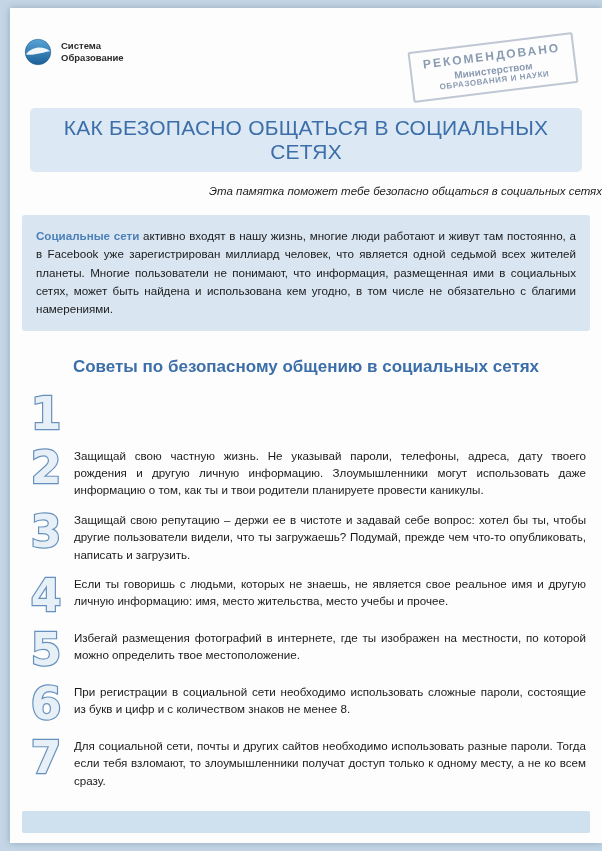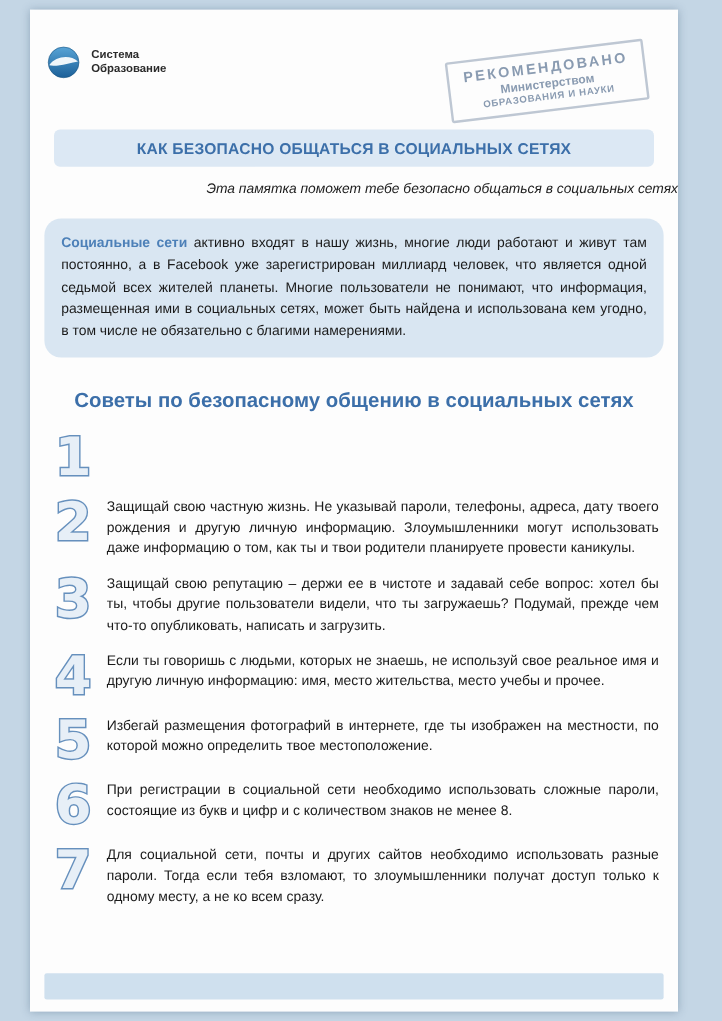--- a/index.html
+++ b/index.html
@@ -3,22 +3,22 @@
 <meta charset="utf-8">
 <style>
   html,body { margin:0; padding:0; }
   body {
     width:602px; height:851px;
     background:#c4d6e5;
     font-family:"Liberation Sans", sans-serif;
     position:relative; overflow:hidden;
   }
   .page {
-    position:absolute; left:25px; top:8px;
-    width:540px; height:835px;
+    position:absolute; left:10px; top:8px;
+    width:592px; height:835px;
     background:#fdfdfd;
     box-shadow:0 0 7px rgba(50,80,110,0.35);
   }
   
   .header { position:relative; height:96px; }
   .logo { position:absolute; left:12px; top:28px; display:flex; align-items:center; gap:7px; }
   .logo-mark { width:32px; height:32px; display:block; }
   .logo-text { font-size:9.5px; font-weight:bold; color:#2b2b2b; line-height:1.3; }
   .stamp {
     position:absolute; right:26px; top:34px;
@@ -30,29 +30,29 @@
   }
   .stamp-l1 { font-size:12px; font-weight:bold; letter-spacing:2px; }
   .stamp-l2 { font-size:10px; font-weight:bold; margin-top:2px; }
   .stamp-l3 { font-size:8px; font-weight:bold; letter-spacing:0.6px; text-transform:uppercase; }
   
   .title-band {
     margin:4px 20px 0;
     background:#dce8f4; border-radius:5px;
     padding:8px 6px; text-align:center;
   }
-  .title { font-size:13px; font-weight:bold; color:#3c6fa9; letter-spacing:0.2px; }
+  .title { font-size:21px; font-weight:normal; color:#3c6fa9; letter-spacing:0.2px; }
   .subtitle {
     margin-top:13px; text-align:right;
     font-style:italic; font-size:11.5px; color:#1c1c1c;
   }
   
   .intro {
     margin:18px 12px 0;
-    background:#d9e6f2; border-radius:14px;
+    background:#d9e6f2; border-radius:3px;
     padding:12px 14px;
     font-size:11.6px; line-height:1.58;
     text-align:justify; color:#1a1a1a;
   }
   .intro .lead { color:#4d80b8; font-weight:bold; }
   
   .section-title {
     margin-top:26px; text-align:center;
     font-size:17px; font-weight:bold; color:#3c6fa9;
   }
@@ -141,21 +141,21 @@
       </div>
       <div class="tip-text">Защищай свою репутацию – держи ее в чистоте и задавай себе вопрос: хотел бы ты, чтобы другие пользователи видели, что ты загружаешь? Подумай, прежде чем что-то опубликовать, написать и загрузить.</div>
     </div>
 
     <div class="tip">
       <div class="tip-num-wrap">
         <svg class="tip-num-svg" width="40" height="44" viewBox="0 0 40 44">
           <text x="20" y="38" text-anchor="middle" font-family="DejaVu Sans, sans-serif" font-size="44" font-weight="bold" fill="#e7eff7" stroke="#6690bd" stroke-width="2.4" paint-order="stroke">4</text>
         </svg>
       </div>
-      <div class="tip-text">Если ты говоришь с людьми, которых не знаешь, не используй свое реальное имя и другую личную информацию: имя, место жительства, место учебы и прочее.</div>
+      <div class="tip-text">Если ты говоришь с людьми, которых не знаешь, не является свое реальное имя и другую личную информацию: имя, место жительства, место учебы и прочее.</div>
     </div>
 
     <div class="tip">
       <div class="tip-num-wrap">
         <svg class="tip-num-svg" width="40" height="44" viewBox="0 0 40 44">
           <text x="20" y="38" text-anchor="middle" font-family="DejaVu Sans, sans-serif" font-size="44" font-weight="bold" fill="#e7eff7" stroke="#6690bd" stroke-width="2.4" paint-order="stroke">5</text>
         </svg>
       </div>
       <div class="tip-text">Избегай размещения фотографий в интернете, где ты изображен на местности, по которой можно определить твое местоположение.</div>
     </div>

